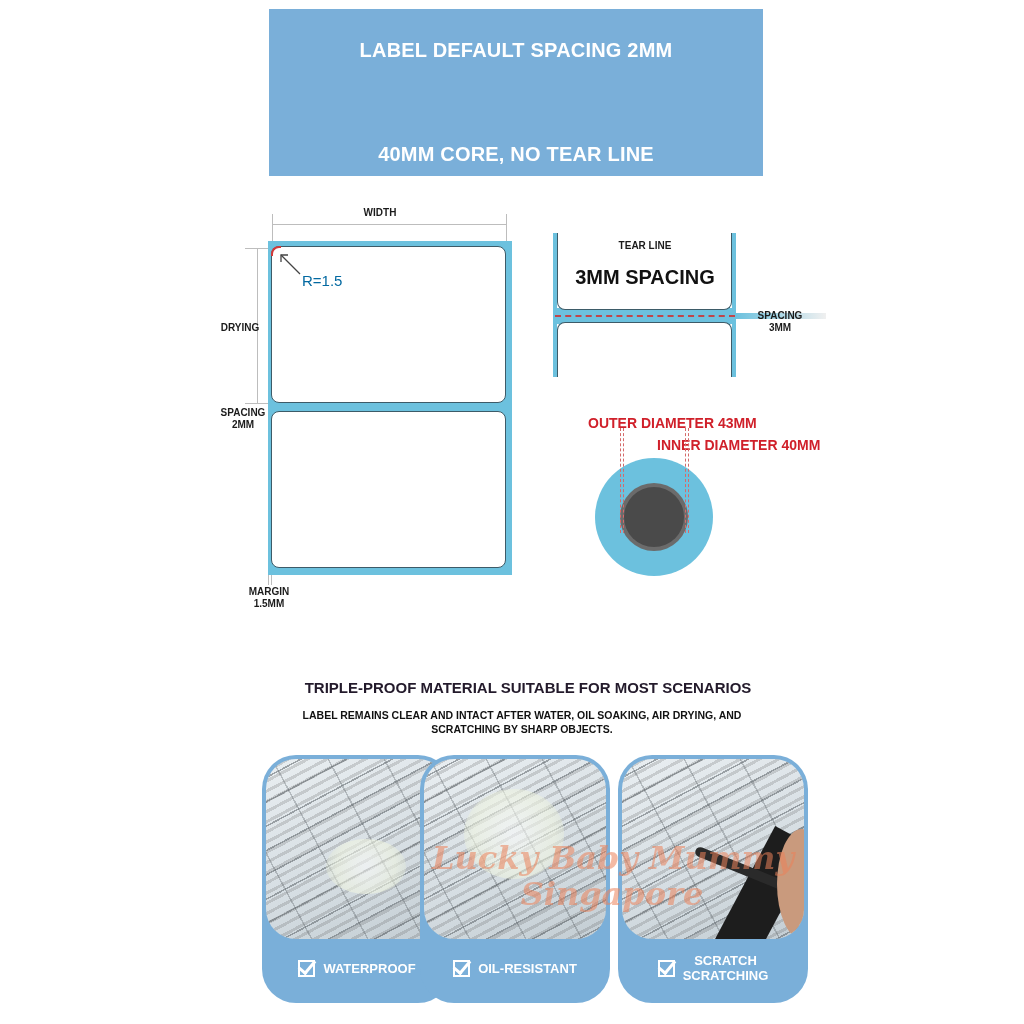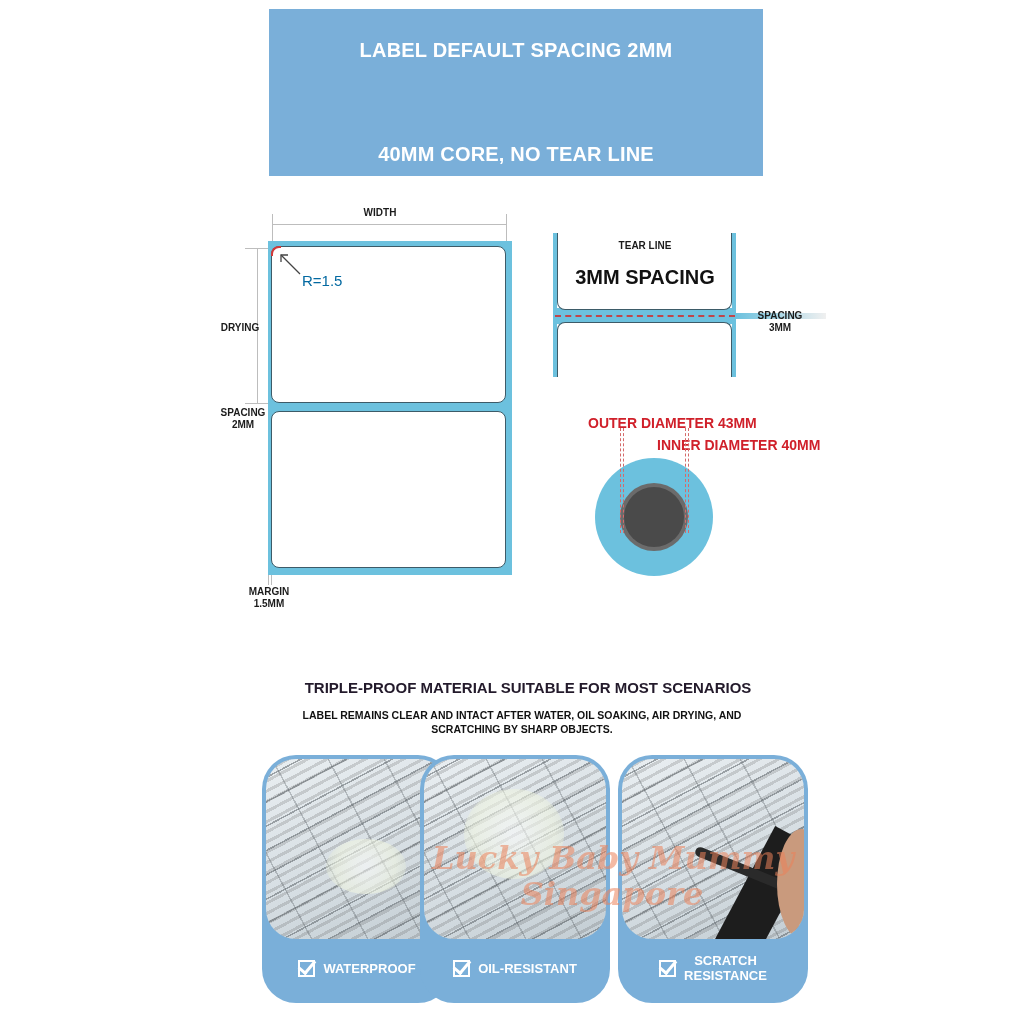--- a/index.html
+++ b/index.html
@@ -163,21 +163,21 @@
       <div class="photo-lines"></div>
       <div class="photo-cols"></div>
     <div class="blade" style="left:120px;top:70px;width:45px;height:130px;transform:rotate(28deg);"></div>
     <div class="blade" style="left:70px;top:105px;width:100px;height:10px;border-radius:5px;transform:rotate(22deg);background:#2a2a2a;"></div>
     <div class="finger" style="left:155px;top:70px;width:50px;height:110px;"></div>
   </div>
   <div class="card-label">
     <span class="check-box"></span>
     <span class="card-text">
       <div>SCRATCH</div>
-      <div>RESISTANCE</div>
+      <div>SCRATCHING</div>
     </span>
   </div>
 </div>
 
 <div class="abs watermark" style="left:412px;top:840px;width:360px;">
   <div>Lucky Baby Mummy</div>
   <div>Singapore</div>
 </div>
 
 </body></html>

